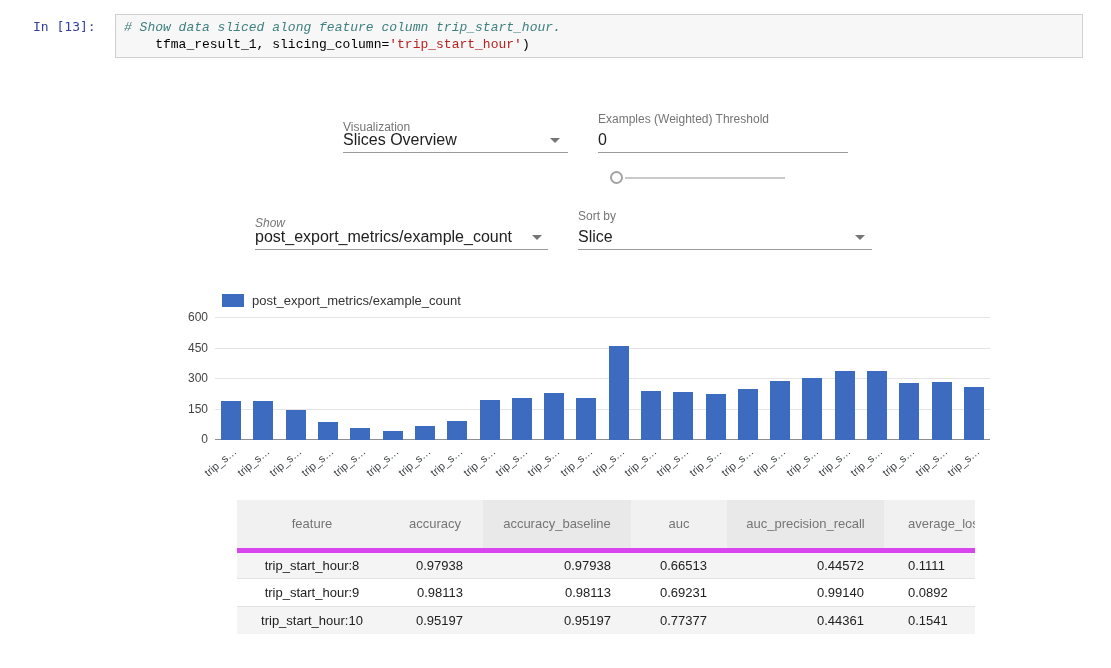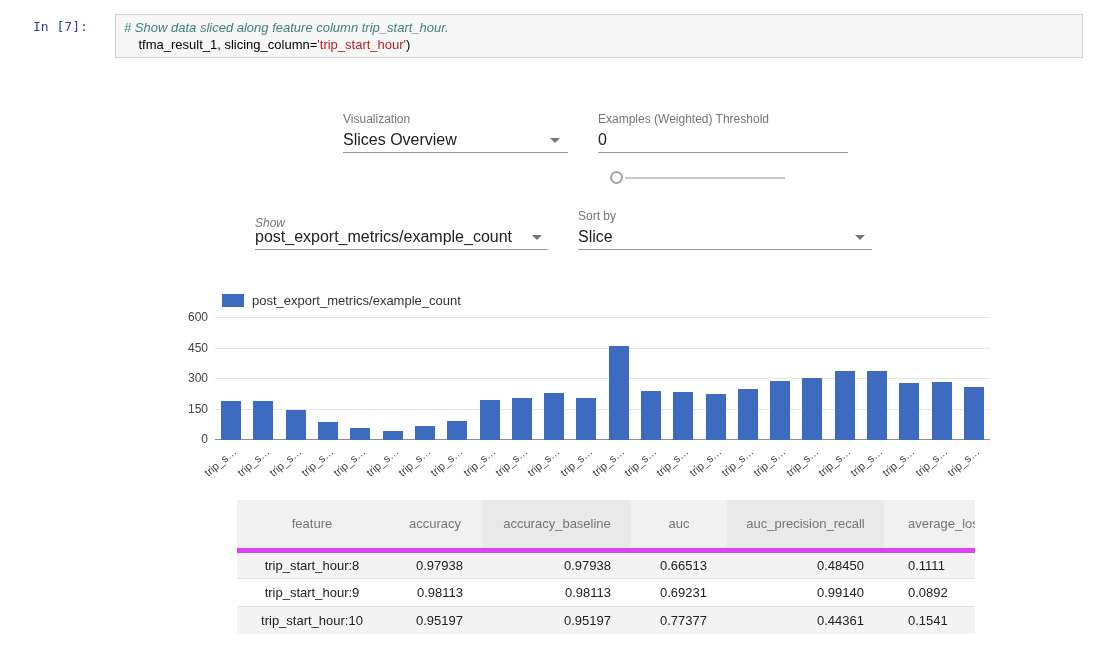--- a/index.html
+++ b/index.html
@@ -4,21 +4,21 @@
 <style>
   * { margin:0; padding:0; box-sizing:border-box; }
   html,body { width:1111px; height:668px; background:#ffffff; overflow:hidden;
               font-family:"Liberation Sans", sans-serif; position:relative; }
 
   
   .prompt { position:absolute; left:33px; top:19px; font-size:13px; color:#303F9F;
             font-family:"DejaVu Sans Mono","Liberation Mono",monospace; }
   .code-box { position:absolute; left:115px; top:14px; width:968px; background:#f7f7f7;
               border:1px solid #cfd0d1; padding:4px 8px;
-              font-family:Liberation Sans, sans-serif;
+              font-family:Liberation Mono, monospace;
               font-size:13px; line-height:17px; color:#000; }
   .code-line { white-space:pre; }
   .comment { color:#408080; font-style:italic; }
   .string  { color:#BA2121; }
 
   
   .ctl-label { position:absolute; font-size:12px; color:#757575; }
   .ctl-value { position:absolute; font-size:16px; color:#212121; white-space:nowrap; }
   .underline { position:absolute; height:1px; background:#9b9b9b; }
   .dd-arrow  { position:absolute; width:0; height:0; border-left:5px solid transparent;
@@ -57,27 +57,27 @@
   .table-wrap tbody tr:first-child td { border-top:4px solid #ffffff; }
   .table-wrap tr.odd td  { background:#f4f4f4; }
   .table-wrap tr.even td { background:#ffffff; }
   .table-wrap td.shade { background-image:linear-gradient(rgba(0,0,0,0.03),rgba(0,0,0,0.03)); }
   .table-wrap td.feature { text-align:center; padding-right:0; }
   .table-wrap td.last { text-align:left; padding-left:24px; padding-right:0; }
 </style>
 </head>
 <body>
 
-<div class="prompt">In [7]:</div>
+<div class="prompt">In [13]:</div>
 <div class="code-box">
   <div class="code-line comment"># Show data sliced along feature column trip_start_hour.</div>
   <div class="code-line"><span>    tfma_result_1, slicing_column=</span><span class="string">'trip_start_hour'</span><span>)</span></div>
 </div>
 
-<div class="ctl-label" style="left:343px; top:112px;text-align:center;">Visualization</div>
+<div class="ctl-label" style="left:343px; top:120px;text-align:center;">Visualization</div>
 <div class="ctl-value" style="left:343px; top:131px;">Slices Overview</div>
 <div class="dd-arrow" style="left:550px; top:138px;"></div>
 <div class="underline" style="left:343px; top:152px; width:225px;"></div>
 
 <div class="ctl-label" style="left:598px; top:112px;">Examples (Weighted) Threshold</div>
 <div class="ctl-value" style="left:598px; top:131px;">0</div>
 <div class="underline" style="left:598px; top:152px; width:250px;"></div>
 
 <div style="position:absolute; left:610px; top:171px; width:180px; height:14px;">
   <div class="slider-knob"></div>
@@ -280,21 +280,21 @@
           <th class="shade">auc_precision_recall</th>
           <th class="last">average_loss</th>
         </tr>
       </thead>
     <tbody>
         <tr class="odd">
           <td class="feature">trip_start_hour:8</td>
           <td>0.97938</td>
           <td class="shade">0.97938</td>
           <td>0.66513</td>
-          <td class="shade">0.48450</td>
+          <td class="shade">0.44572</td>
           <td class="last">0.1111</td>
         </tr>
         <tr class="even">
           <td class="feature">trip_start_hour:9</td>
           <td>0.98113</td>
           <td class="shade">0.98113</td>
           <td>0.69231</td>
           <td class="shade">0.99140</td>
           <td class="last">0.0892</td>
         </tr>

